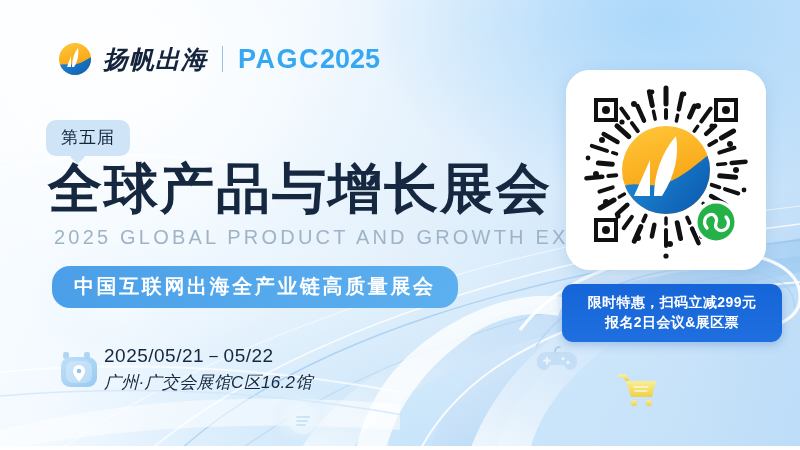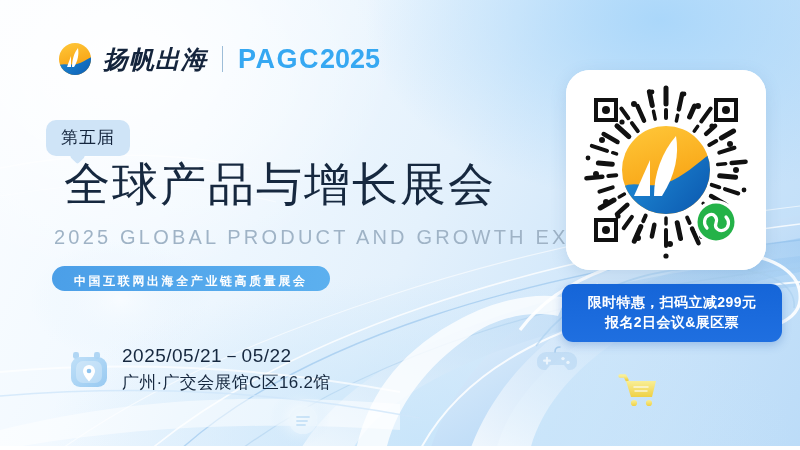--- a/index.html
+++ b/index.html
@@ -95,23 +95,23 @@
     left: 26px; bottom: -6px;
     width: 11px; height: 11px;
     background: #cfe4f7;
     border-radius: 2px;
     transform: rotate(45deg);
   }
 
   
   .headline {
     position: absolute;
-    left: 64px; top: 160px;
-    font-size: 46px;
-    font-weight: 400;
+    left: 48px; top: 160px;
+    font-size: 54px;
+    font-weight: 700;
     color: #16283f;
     letter-spacing: 2px;
     white-space: nowrap;
     line-height: 1.05;
   }
   .subhead-en {
     position: absolute;
     left: 54px; top: 226px;
     font-size: 20px;
     font-weight: 400;
@@ -119,55 +119,56 @@
     letter-spacing: 3.2px;
     white-space: nowrap;
   }
 
   
   .pill-sub {
     position: absolute;
     left: 52px; top: 266px;
     background: linear-gradient(100deg, #4b9fe8 0%, #5cb0ef 100%);
     color: #ffffff;
-    font-size: 12px;
+    font-size: 20px;
     font-weight: 700;
     letter-spacing: 2.6px;
-    padding: 7px 22px 1px;
+    padding: 7px 22px 8px;
     border-radius: 18px;
     white-space: nowrap;
   }
 
   
   .meta-row {
     position: absolute;
-    left: 68px; top: 343px;
+    left: 58px; top: 343px;
     display: flex;
     align-items: center;
-    gap: 12px;
+    gap: 4px;
   }
   .pin-badge {
     width: 42px; height: 42px; flex: none;
   }
   .meta-text {
     display: flex; flex-direction: column; gap: 2px;
   }
   .meta-date {
     font-size: 19px;
     font-weight: 400;
     color: #16283f;
     letter-spacing: 0.5px;
     white-space: nowrap;
   }
   .meta-venue {
     font-size: 17px;
     font-weight: 400;
     color: #16283f;
     letter-spacing: 0.3px;
     white-space: nowrap;
+    font-style: italic;
   }
 
   
   .qr-card {
     position: absolute;
     left: 566px; top: 70px;
     width: 200px; height: 200px;
     background: #ffffff;
     border-radius: 24px;
     box-shadow: 0 4px 16px rgba(70,120,170,0.18);

